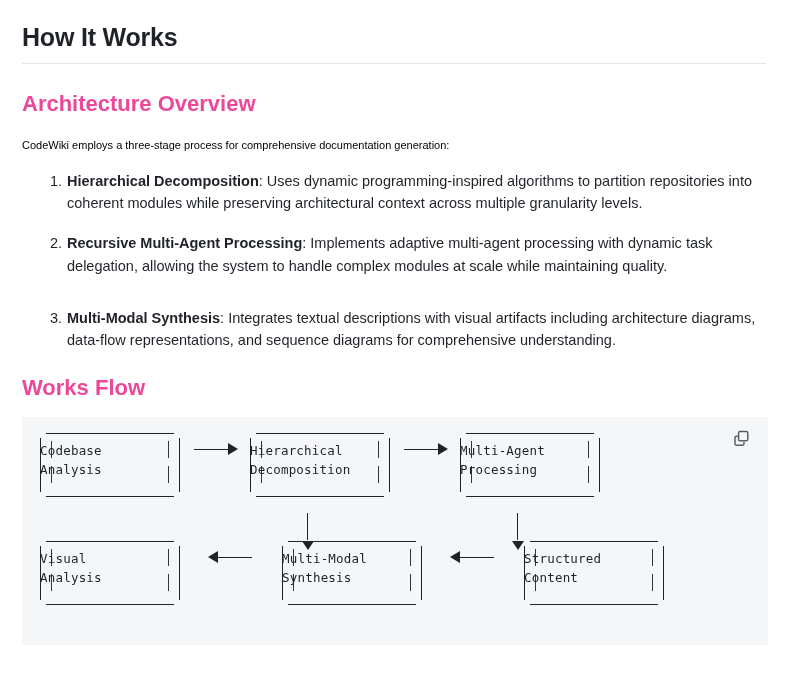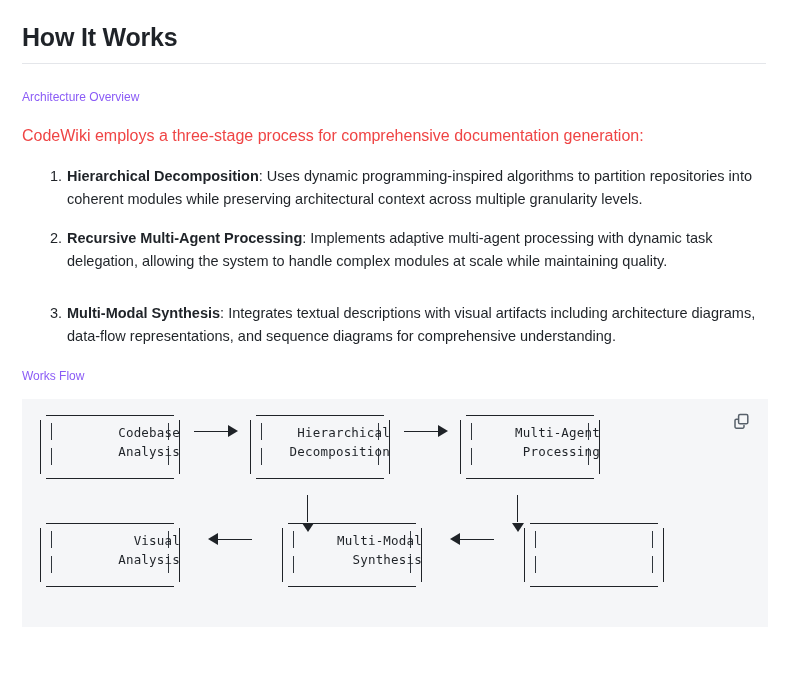--- a/index.html
+++ b/index.html
@@ -31,35 +31,35 @@
     margin: 4px 0 11px 0;
     line-height: 1.2;
   }
   .rule {
     height: 1px;
     background: #e4e6ea;
     width: 744px;
     margin: 0 0 26px 0;
   }
   .h2 {
-    font-size: 12px;
-    font-weight: 400;
-    color: #8b5cf6;
+    font-size: 22px;
+    font-weight: 700;
+    color: #ec4899;
     margin: 0 0 19px 0;
     line-height: 1.25;
   }
   .h2.dataflow {
     margin: 22px 0 15px 0;
   }
 
   
   .intro {
-    font-size: 16px;
+    font-size: 11px;
     line-height: 1.55;
-    color: #ef4444;
+    color: #000000;
     margin: 0 0 16px 0;
     max-width: 748px;
   }
 
   
   ol.steps {
     margin: 0 0 10px 0;
     padding-left: 24px;
     list-style: none;
     counter-reset: stepcount;
@@ -175,21 +175,21 @@
     height: 17px;
     background: #30363d;
   }
   .abox .pipe2.l { left: 11px; }
   .abox .pipe2.r { right: 11px; }
 
   .abox .label {
     position: absolute;
     left: 0; right: 0;
     top: 8px;
-    text-align: right;
+    text-align: left;
     font-size: 12.5px;
     line-height: 19px;
     color: #1f2328;
     letter-spacing: 0.2px;
     white-space: pre;
   }
 
   
   .hconn {
     position: relative;
@@ -389,20 +389,21 @@
 
         <div class="abox">
           <div class="edge-top"></div>
           <div class="edge-bottom"></div>
           <div class="edge-left"></div>
           <div class="edge-right"></div>
           <div class="pipe l"></div>
           <div class="pipe r"></div>
           <div class="pipe2 l"></div>
           <div class="pipe2 r"></div>
+          <div class="label"><span>Structured</span><br><span>Content</span></div>
         </div>
 
       </div>
 
     </div>
   </div>
 
 </div>
 
 </body></html>

